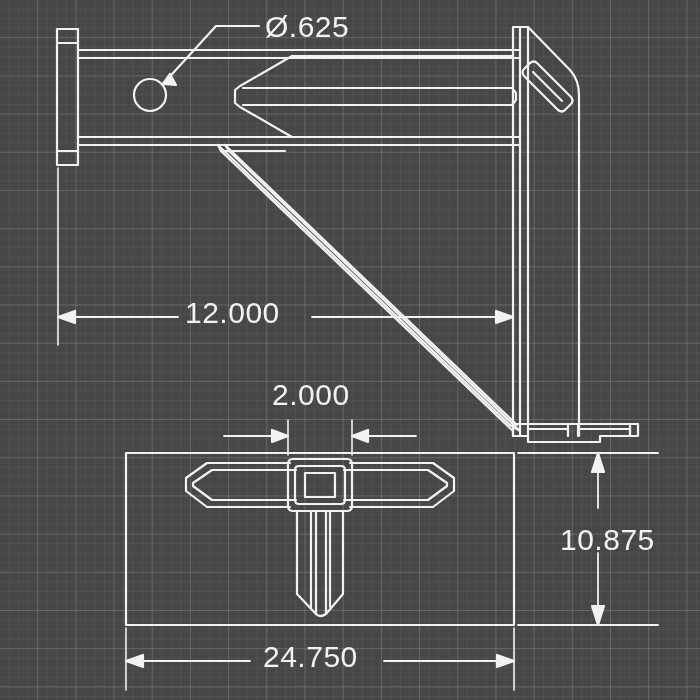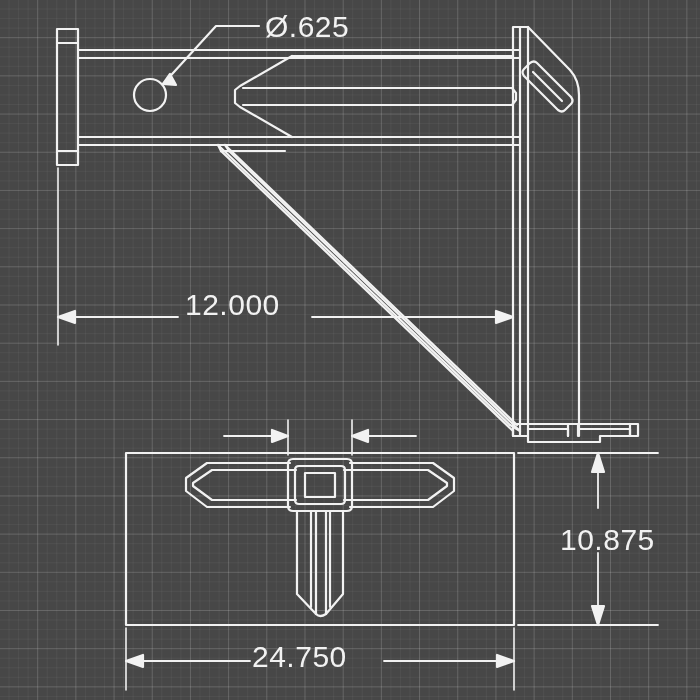--- a/index.html
+++ b/index.html
@@ -182,20 +182,21 @@
         <path d="M 384,661 L 500,661" stroke-width="1.8"></path>
         <path d="M 126,661 L 143,655 L 143,667 Z" fill="#f2f2f2"></path>
         <path d="M 514,661 L 497,655 L 497,667 Z" fill="#f2f2f2"></path>
       </g>
 
     </g>
   </svg>
 
   <div class="dim-text dt-lg" style="left:265px; top:10px;">Ø.625</div>
 
-  <div class="dim-text dt-lg" style="left:185px; top:288px;">12.000</div>
-
+  <div class="dim-text dt-lg" style="left:185px; top:296px;">12.000</div>
+
+  <div class="dim-text dt-lg" style="left:272px; top:378px;">2.000</div>
 
   <div class="dim-text dt-lg" style="left:560px; top:523px;">10.875</div>
 
-  <div class="dim-text dt-lg" style="left:252px; top:640px;">24.750</div>
+  <div class="dim-text dt-lg" style="left:263px; top:640px;">24.750</div>
 
 </div>
 
 </body></html>

